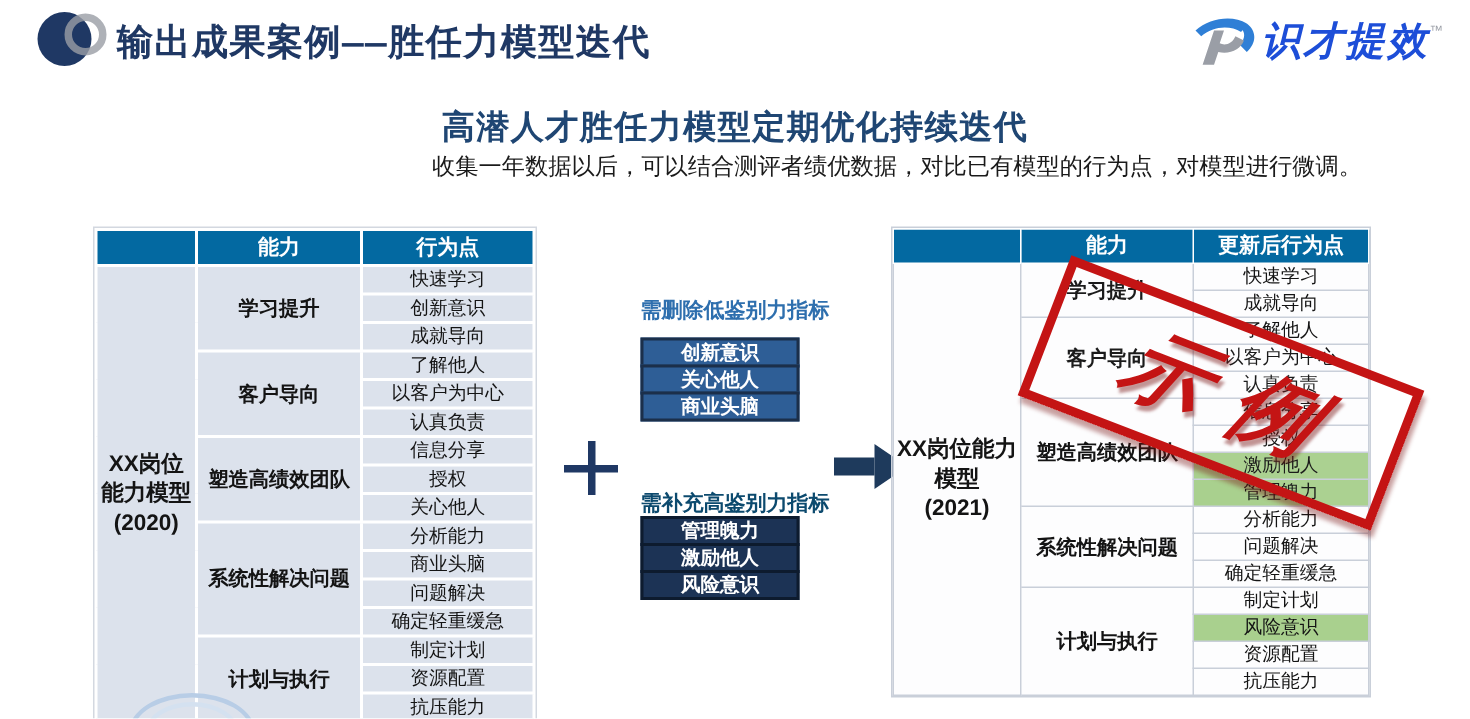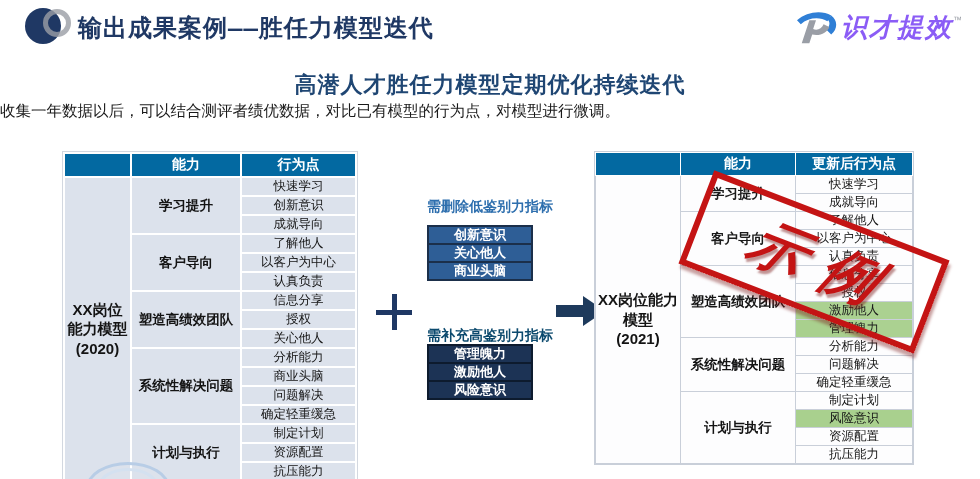--- a/index.html
+++ b/index.html
@@ -6,27 +6,27 @@
   .slide{position:relative;width:980px;height:479px;background:#ffffff;overflow:hidden;
          font-family:"Liberation Sans",sans-serif;}
 
   
   .logo-mark{position:absolute;left:25px;top:6px;width:48px;height:40px;}
   .circle-navy{position:absolute;left:0;top:2px;width:36px;height:36px;border-radius:50%;background:#1f3864;}
   .circle-ring{position:absolute;left:18px;top:3px;width:18px;height:18px;border:5px solid rgba(154,158,165,0.8);border-radius:50%;}
   .page-title{position:absolute;left:78px;top:12px;margin:0;font-size:24px;font-weight:bold;color:#1f3864;letter-spacing:1px;font-family:Liberation Mono, monospace;}
   .brand{position:absolute;left:795px;top:8px;display:flex;align-items:center;}
   .brand svg{display:block;}
-  .brand-name{font-size:26px;font-weight:bold;font-style:italic;color:#8b5cf6;letter-spacing:2px;margin-left:4px;}
+  .brand-name{font-size:26px;font-weight:bold;font-style:italic;color:#1d4ed8;letter-spacing:2px;margin-left:4px;}
   .brand-tm{font-size:9px;color:#9a9ea6;vertical-align:top;margin-top:-14px;}
 
   
   .intro-heading{position:absolute;left:0;top:70px;width:980px;margin:0;text-align:center;
                  font-size:22px;font-weight:bold;color:#1f4673;letter-spacing:1px;}
-  .intro-desc{position:absolute;left:0;top:101px;width:908px;margin:0;text-align:left;
+  .intro-desc{position:absolute;left:0;top:101px;width:908px;margin:0;text-align:right;
               font-size:15.5px;color:#1a1a1a;}
 
   
   .model-table{position:absolute;border-collapse:collapse;table-layout:fixed;}
   #leftTable{left:63px;top:152px;width:292px;}
   #rightTable{left:595px;top:152px;width:317px;}
   .model-table th{background:#0369a1;color:#fff;font-size:14px;font-weight:bold;height:22px;padding:0;}
   .model-table.left th{border:2px solid #fff;}
   .model-table.right th{border:1px solid #fff;}
   .model-table.left td{background:#dce2ec;border:2px solid #ffffff;}

